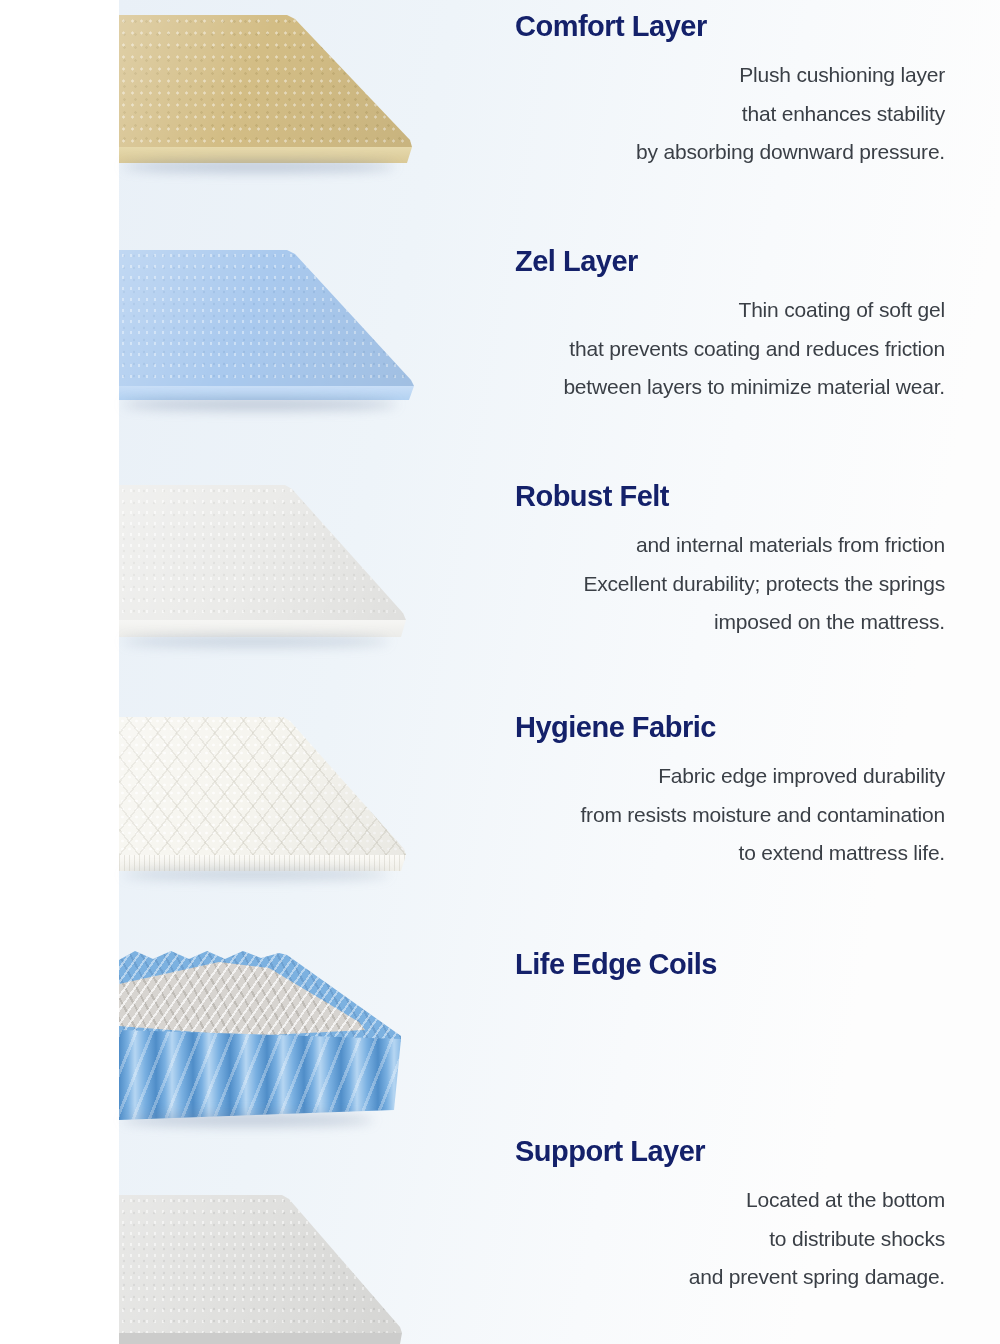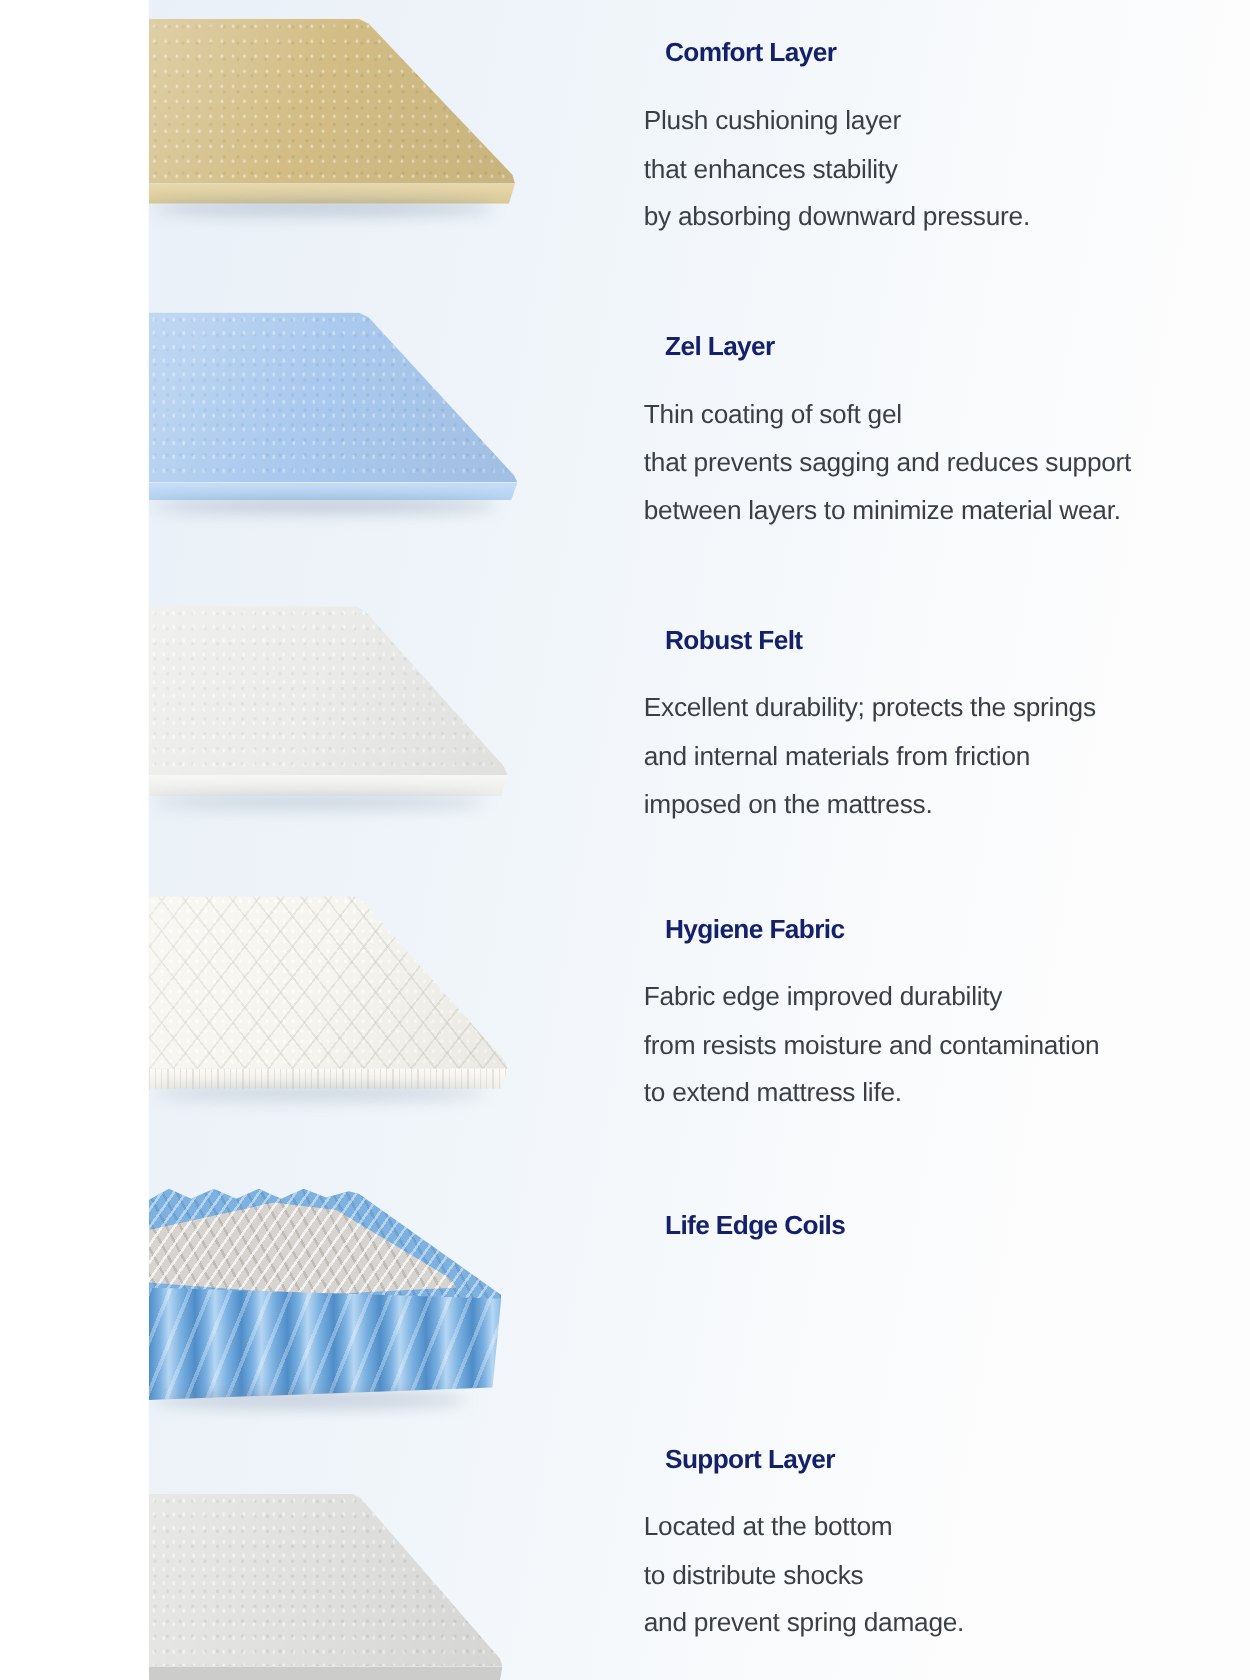--- a/index.html
+++ b/index.html
@@ -8,24 +8,24 @@
     background:#ffffff;
     font-family:"Liberation Sans", sans-serif;
   }
   .content-bg{
     position:absolute;left:119px;top:0;width:881px;height:1344px;
     background:linear-gradient(100deg,#e9f0f7 0%,#eef4f9 30%,#f8fafc 62%,#fdfdfd 82%,#fdfdfd 100%);
   }
   
   .section{position:absolute;left:515px;width:430px;}
   .section h2{
-    margin:17px;font-size:21px;line-height:36px;font-weight:700;
+    margin:0;font-size:29px;line-height:36px;font-weight:700;
     color:#14216a;letter-spacing:-0.5px;
   }
-  .section .body{margin-top:12px;}
+  .section .body{margin-top:12px;text-align:right;}
   .section .body div{
     font-size:21px;line-height:38.5px;color:#3a3f46;letter-spacing:-0.2px;
     white-space:nowrap;
   }
   
   .slab{position:absolute;left:119px;}
   .slab .top,.slab .side,.slab .shadow,.slab .sheen{position:absolute;left:0;}
   .slab .sheen{pointer-events:none;background:linear-gradient(115deg,rgba(255,255,255,.28) 0%,rgba(255,255,255,0) 45%,rgba(0,0,0,.05) 100%);}
   .shadow{filter:blur(6px);background:rgba(110,130,160,.38);border-radius:50%;}
 
@@ -175,30 +175,30 @@
     <div>Plush cushioning layer</div>
     <div>that enhances stability</div>
     <div>by absorbing downward pressure.</div>
   </div>
 </div>
 
 <div class="section" style="top:243px">
   <h2>Zel Layer</h2>
   <div class="body">
     <div>Thin coating of soft gel</div>
-    <div>that prevents sagging and reduces support</div>
+    <div>that prevents coating and reduces friction</div>
     <div>between layers to minimize material wear.</div>
   </div>
 </div>
 
 <div class="section" style="top:478px">
   <h2>Robust Felt</h2>
   <div class="body">
+    <div>and internal materials from friction</div>
     <div>Excellent durability; protects the springs</div>
-    <div>and internal materials from friction</div>
     <div>imposed on the mattress.</div>
   </div>
 </div>
 
 <div class="section" style="top:709px">
   <h2>Hygiene Fabric</h2>
   <div class="body">
     <div>Fabric edge improved durability</div>
     <div>from resists moisture and contamination</div>
     <div>to extend mattress life.</div>

